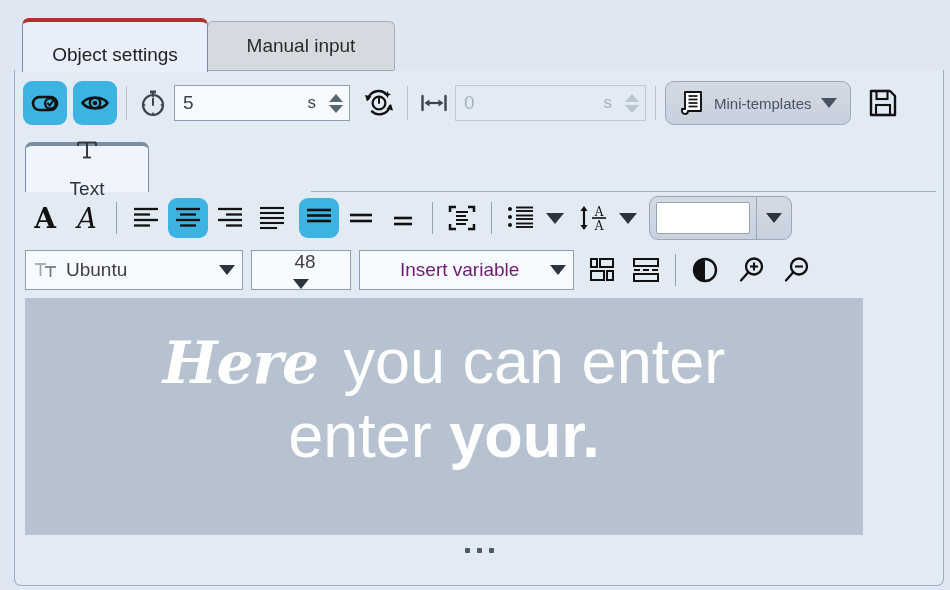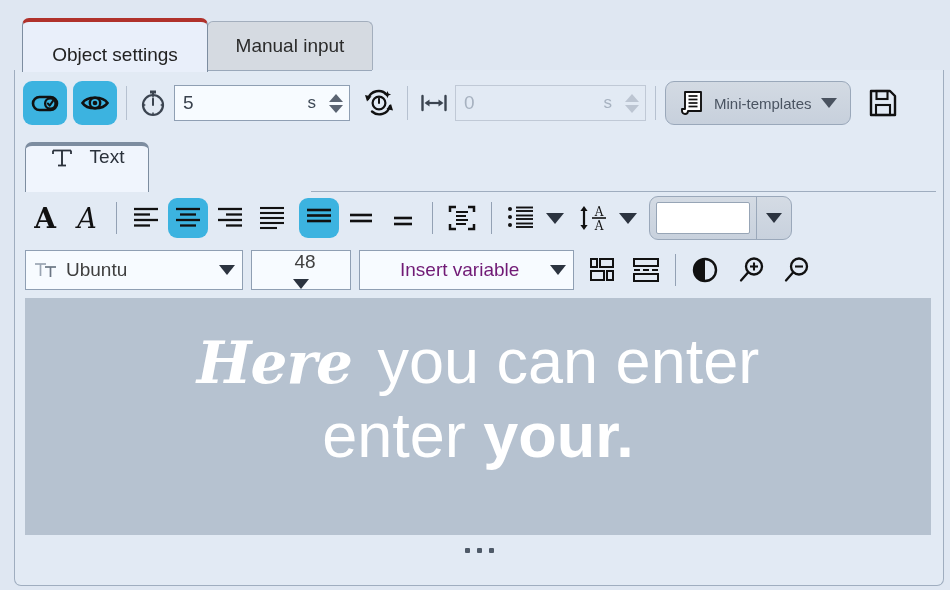--- a/index.html
+++ b/index.html
@@ -32,21 +32,21 @@
   .tab.active{
     left:22px;width:186px;
     background:#e9effa;
     border-color:#7d8da0;
     z-index:3;
     border-top:4px solid #b0312b;
     padding-top:16px;
     height:54px;
   }
   .tab.inactive{
-    left:207px;width:166px;
+    left:207px;width:188px;
     background:#d5dae1;
     border-color:#a3aebd;
     color:#2b2b2b;
     z-index:2;
     top:21px;height:49px;
     border-top-left-radius:6px;border-top-right-radius:6px;justify-content:center;
   }
   .tab.inactive::after{
     content:"";position:absolute;left:0;right:0;bottom:-1px;height:1px;background:#9aa8ba;
   }
@@ -122,24 +122,24 @@
     width:0;height:0;border-left:8px solid transparent;border-right:8px solid transparent;
     border-top:10px solid #49525f;
   }
 
   
   .subtabs{
     position:absolute;left:0;top:66px;width:930px;height:56px;
   }
   .subtab{
     position:absolute;box-sizing:border-box;
-    display:flex;justify-content:center;gap:16px;
+    display:flex;align-items:center;justify-content:center;gap:16px;
     border:1px solid #9aa8ba;border-bottom:none;
     border-top-left-radius:7px;border-top-right-radius:7px;
-    font-size:19px;cursor:pointer;
+    font-size:19px;cursor:pointer;flex-direction:column;
   }
   .subtab.active{
     left:10px;top:6px;width:124px;height:50px;
     background:#f0f5fd;color:#2b323c;
     border-top:4px solid #b0312b;
     z-index:3;border-color:#7d8da0;
   }
   .subtab.inactive{
     left:133px;top:9px;width:164px;height:47px;
     background:#d5dae1;color:#2b323c;z-index:2;
@@ -191,21 +191,21 @@
   .combo .cdrop{
     width:30px;display:flex;align-items:center;justify-content:center;
   }
   .cdropcaret{
     width:0;height:0;border-left:8px solid transparent;border-right:8px solid transparent;
     border-top:10px solid #2c3440;
   }
 
   
   .canvas{
-    position:absolute;left:10px;top:228px;width:906px;height:237px;
+    position:absolute;left:10px;top:228px;width:838px;height:237px;
     background:#b6c2d0;
     overflow:hidden;
   }
   .canvas-text{
     position:absolute;left:0;right:0;top:26px;
     text-align:center;color:#ffffff;line-height:1.18;
     font-size:63px;
     letter-spacing:0px;
   }
   .script{

